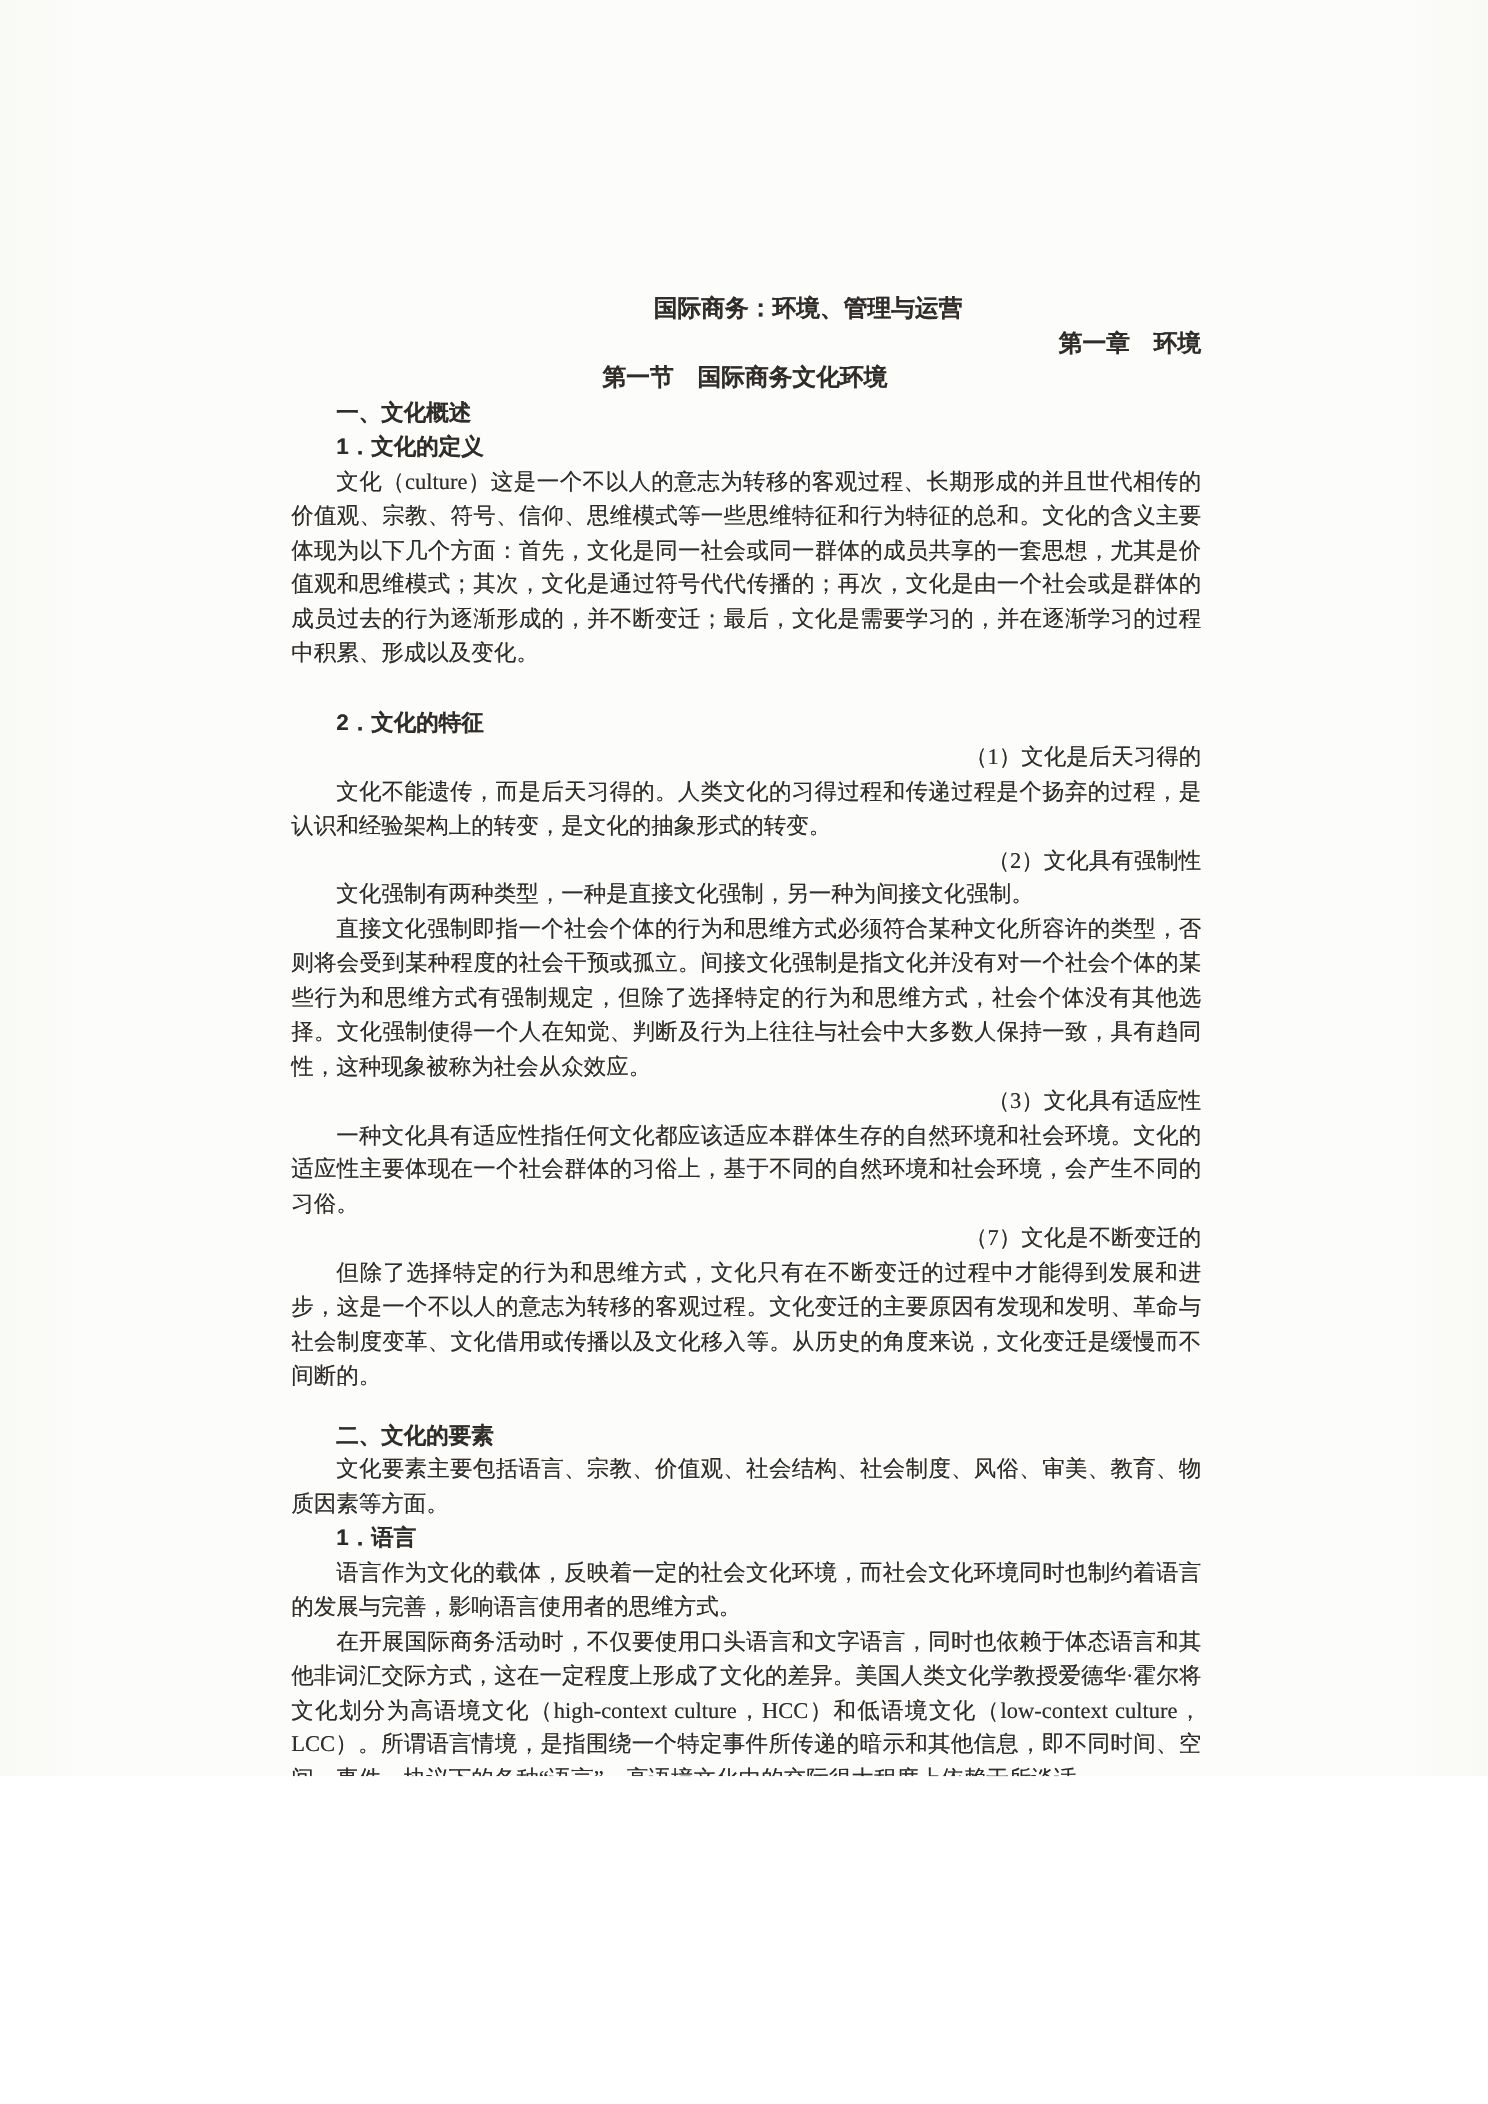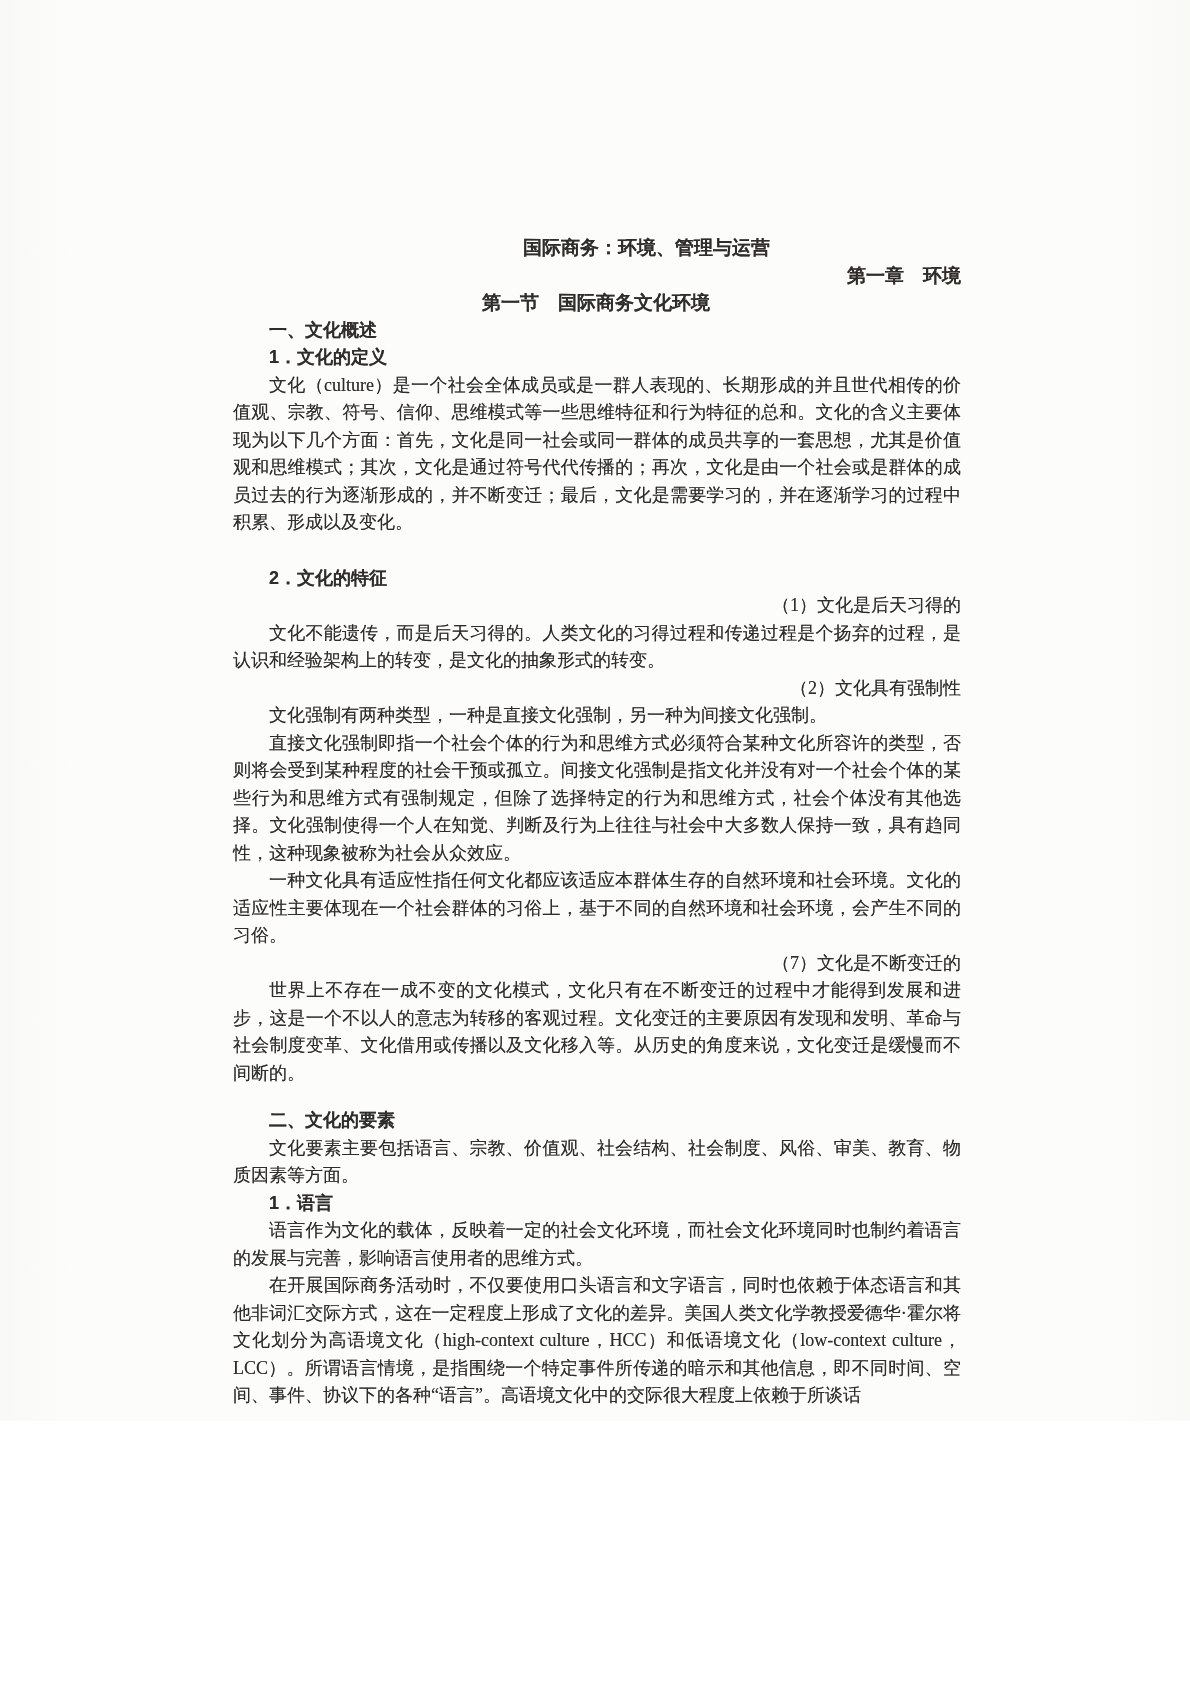--- a/index.html
+++ b/index.html
@@ -62,35 +62,36 @@
 <div class="page">
   <div class="content">
 
     <div class="title-line title-1">国际商务：环境、管理与运营</div>
     <div class="title-line title-2">第一章　环境</div>
     <div class="title-line title-3">第一节　国际商务文化环境</div>
 
     <div class="heading">一、文化概述</div>
 
     <div class="heading">1．文化的定义</div>
-    <p class="para">文化（culture）是一个社会全体成员或是一群人表现的、长期形成的并且世代相传的价值观、宗教、符号、信仰、思维模式等一些思维特征和行为特征的总和。文化的含义主要体现为以下几个方面：首先，文化是同一社会或同一群体的成员共享的一套思想，尤其是价值观和思维模式；其次，文化是通过符号代代传播的；再次，文化是由一个社会或是群体的成员过去的行为逐渐形成的，并不断变迁；最后，文化是需要学习的，并在逐渐学习的过程中积累、形成以及变化。</p>
+    <p class="para">文化（culture）这是一个不以人的意志为转移的客观过程、长期形成的并且世代相传的价值观、宗教、符号、信仰、思维模式等一些思维特征和行为特征的总和。文化的含义主要体现为以下几个方面：首先，文化是同一社会或同一群体的成员共享的一套思想，尤其是价值观和思维模式；其次，文化是通过符号代代传播的；再次，文化是由一个社会或是群体的成员过去的行为逐渐形成的，并不断变迁；最后，文化是需要学习的，并在逐渐学习的过程中积累、形成以及变化。</p>
 
     <div class="heading gap-lg">2．文化的特征</div>
 
     <div class="sub-label">（1）文化是后天习得的</div>
     <p class="para">文化不能遗传，而是后天习得的。人类文化的习得过程和传递过程是个扬弃的过程，是认识和经验架构上的转变，是文化的抽象形式的转变。</p>
 
     <div class="sub-label">（2）文化具有强制性</div>
     <p class="para">文化强制有两种类型，一种是直接文化强制，另一种为间接文化强制。</p>
     <p class="para">直接文化强制即指一个社会个体的行为和思维方式必须符合某种文化所容许的类型，否则将会受到某种程度的社会干预或孤立。间接文化强制是指文化并没有对一个社会个体的某些行为和思维方式有强制规定，但除了选择特定的行为和思维方式，社会个体没有其他选择。文化强制使得一个人在知觉、判断及行为上往往与社会中大多数人保持一致，具有趋同性，这种现象被称为社会从众效应。</p>
 
+    <div class="sub-label">（3）文化具有适应性</div>
     <p class="para">一种文化具有适应性指任何文化都应该适应本群体生存的自然环境和社会环境。文化的适应性主要体现在一个社会群体的习俗上，基于不同的自然环境和社会环境，会产生不同的习俗。</p>
 
     <div class="sub-label">（7）文化是不断变迁的</div>
-    <p class="para">世界上不存在一成不变的文化模式，文化只有在不断变迁的过程中才能得到发展和进步，这是一个不以人的意志为转移的客观过程。文化变迁的主要原因有发现和发明、革命与社会制度变革、文化借用或传播以及文化移入等。从历史的角度来说，文化变迁是缓慢而不间断的。</p>
+    <p class="para">但除了选择特定的行为和思维方式，文化只有在不断变迁的过程中才能得到发展和进步，这是一个不以人的意志为转移的客观过程。文化变迁的主要原因有发现和发明、革命与社会制度变革、文化借用或传播以及文化移入等。从历史的角度来说，文化变迁是缓慢而不间断的。</p>
 
     <div class="heading gap-md">二、文化的要素</div>
     <p class="para">文化要素主要包括语言、宗教、价值观、社会结构、社会制度、风俗、审美、教育、物质因素等方面。</p>
 
     <div class="heading">1．语言</div>
     <p class="para">语言作为文化的载体，反映着一定的社会文化环境，而社会文化环境同时也制约着语言的发展与完善，影响语言使用者的思维方式。</p>
     <p class="para">在开展国际商务活动时，不仅要使用口头语言和文字语言，同时也依赖于体态语言和其他非词汇交际方式，这在一定程度上形成了文化的差异。美国人类文化学教授爱德华·霍尔将文化划分为高语境文化（high-context culture，HCC）和低语境文化（low-context culture，LCC）。所谓语言情境，是指围绕一个特定事件所传递的暗示和其他信息，即不同时间、空间、事件、协议下的各种“语言”。高语境文化中的交际很大程度上依赖于所谈话</p>
 
   </div>
 </div>

